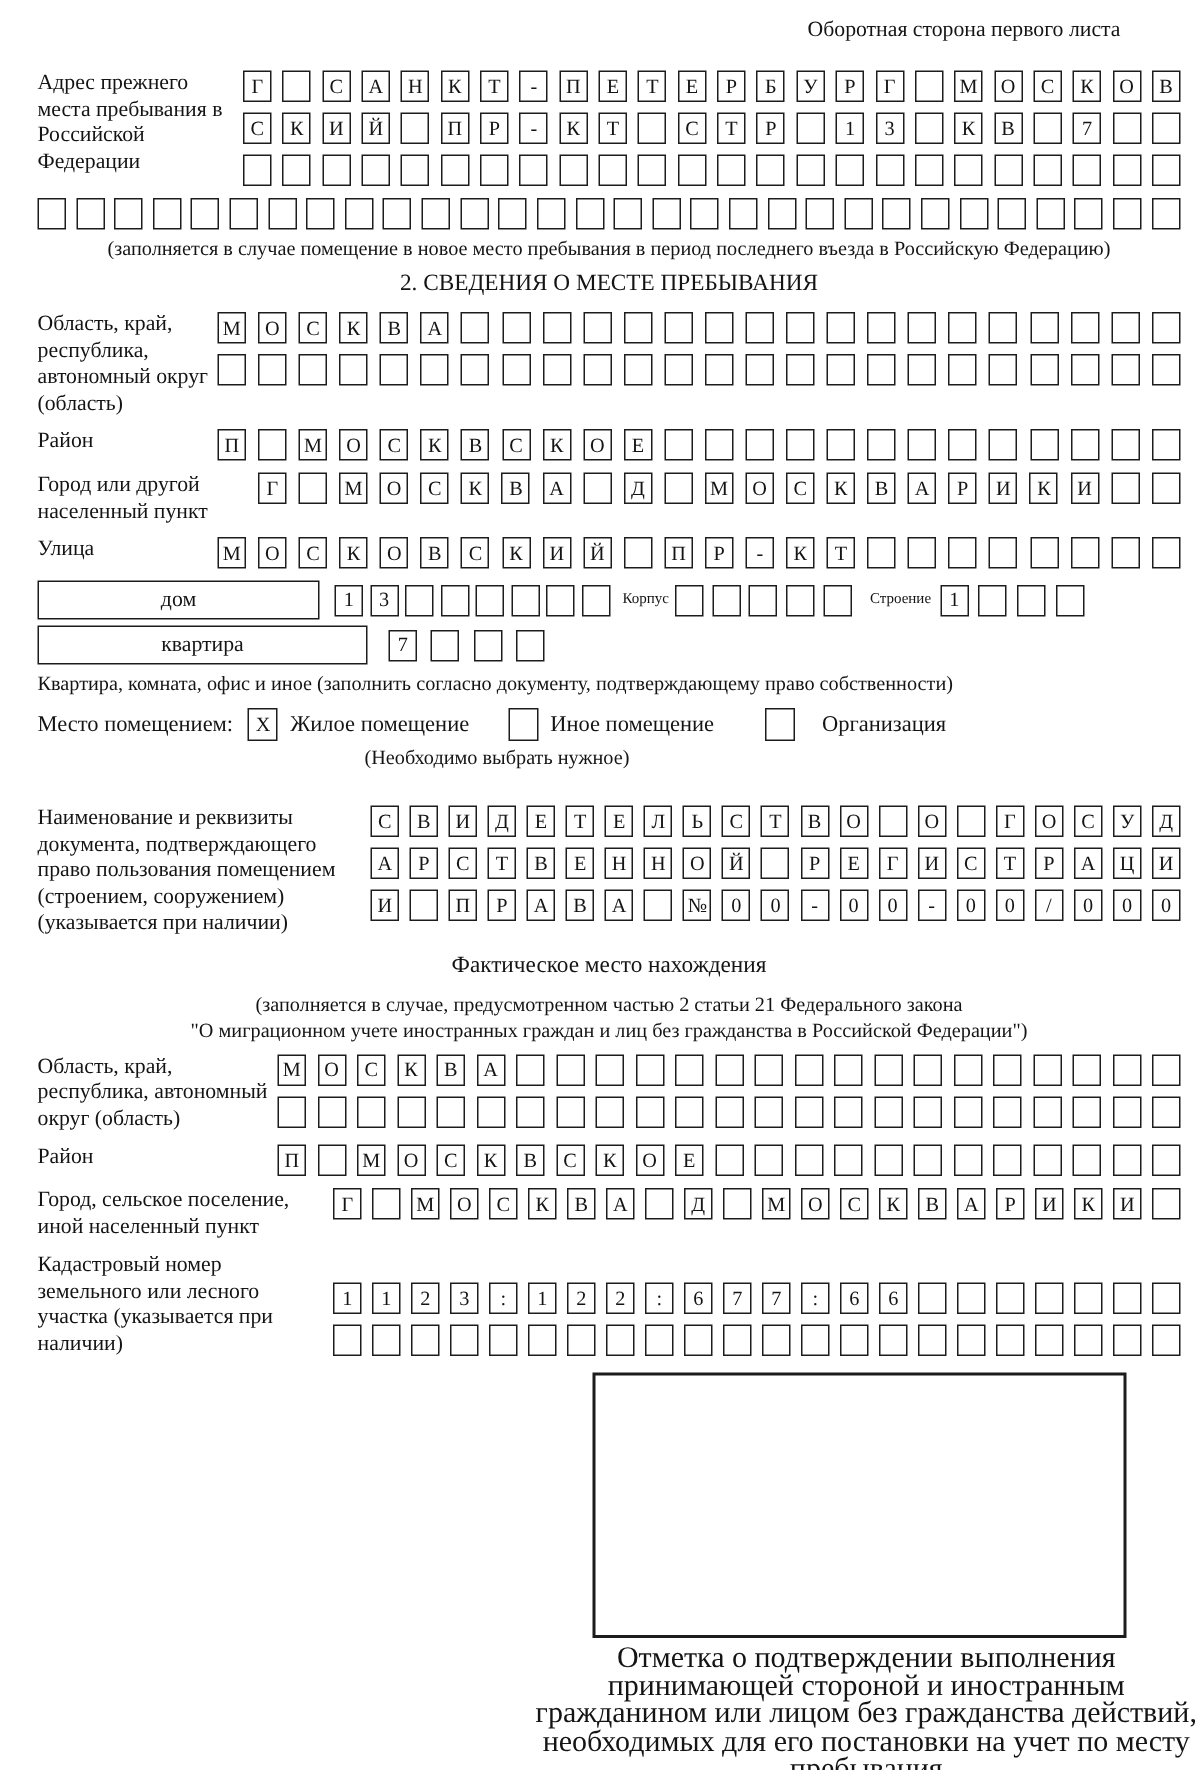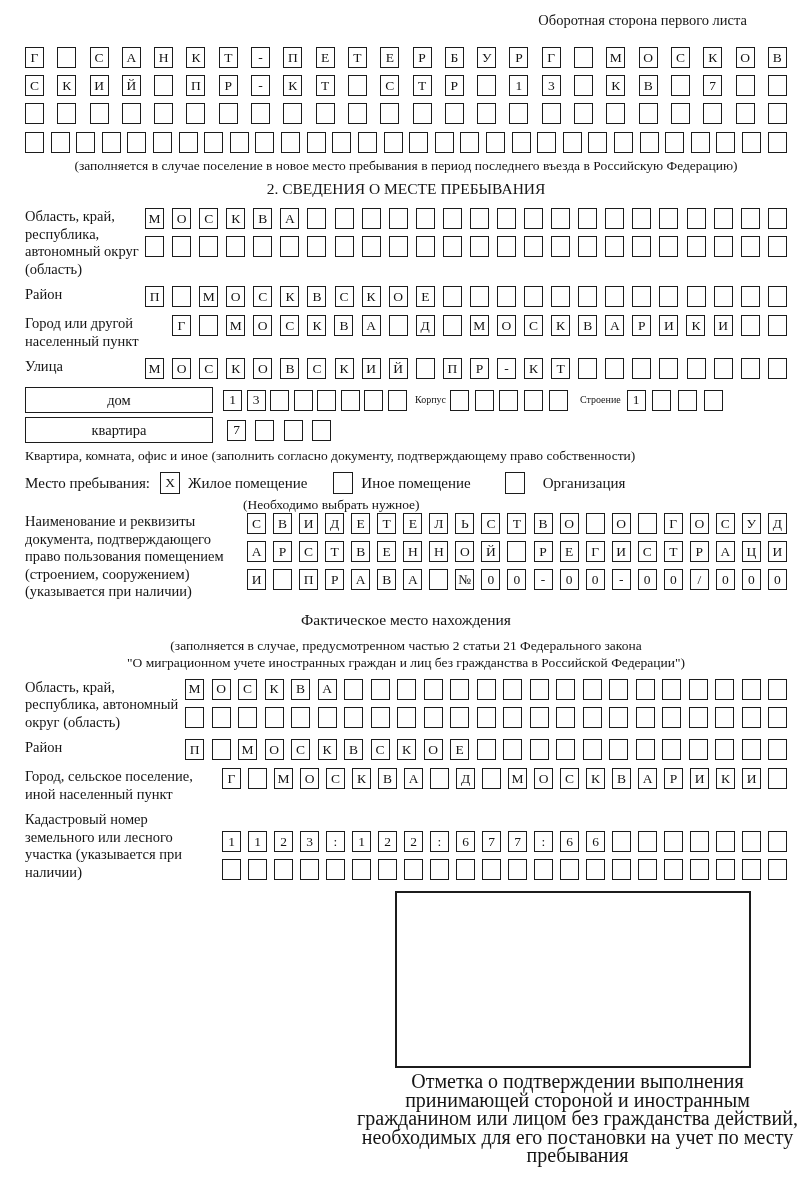--- a/index.html
+++ b/index.html
@@ -62,20 +62,21 @@
   }
 </style>
 </head>
 <body>
 
 <div class="page">
 
   <div class="header-note">Оборотная сторона первого листа</div>
 
   <div class="frow">
+    <div class="lbl w135">Адрес прежнего места пребывания в Российской Федерации</div>
     <div class="rowstack">
       <div class="cells">
           <span class="cell">Г</span>
           <span class="cell"></span>
           <span class="cell">С</span>
           <span class="cell">А</span>
           <span class="cell">Н</span>
           <span class="cell">К</span>
           <span class="cell">Т</span>
           <span class="cell">-</span>
@@ -177,21 +178,21 @@
         <span class="cell"></span>
         <span class="cell"></span>
         <span class="cell"></span>
         <span class="cell"></span>
         <span class="cell"></span>
         <span class="cell"></span>
         <span class="cell"></span>
         <span class="cell"></span>
       </div>
   </div>
-  <div class="note center" style="margin-bottom:6px;">(заполняется в случае поселение в новое место пребывания в период последнего въезда в Российскую Федерацию)</div>
+  <div class="note center" style="margin-bottom:6px;">(заполняется в случае помещение в новое место пребывания в период последнего въезда в Российскую Федерацию)</div>
 
   <div class="sec-title">2. СВЕДЕНИЯ О МЕСТЕ ПРЕБЫВАНИЯ</div>
 
   <div class="frow">
     <div class="lbl w120">Область, край, республика, автономный округ (область)</div>
     <div class="rowstack">
       <div class="cells">
           <span class="cell">М</span>
           <span class="cell">О</span>
           <span class="cell">С</span>
@@ -358,40 +359,40 @@
     <div class="inline-lbl" style="margin-left:12px;">Строение</div>
     <div class="house-cells" style="width:96px; margin-left:6px;">
         <span class="cell">1</span>
         <span class="cell"></span>
         <span class="cell"></span>
         <span class="cell"></span>
       </div>
   </div>
 
   <div class="apt-row">
-    <div class="wordbox" style="width:188px;">квартира</div>
+    <div class="wordbox" style="width:220px;">квартира</div>
     <div class="house-cells" style="width:104px; margin-left:14px;">
         <span class="cell">7</span>
         <span class="cell"></span>
         <span class="cell"></span>
         <span class="cell"></span>
       </div>
   </div>
   <div class="note" style="margin-bottom:8px;">Квартира, комната, офис и иное (заполнить согласно документу, подтверждающему право собственности)</div>
 
   <div class="stay-row">
-    <span class="opt" style="margin-right:2px;">Место пребывания:</span>
+    <span class="opt" style="margin-right:2px;">Место помещением:</span>
     <span class="cbox">X</span>
     <span class="opt">Жилое помещение</span>
     <span class="cbox" style="margin-left:26px;"></span>
     <span class="opt">Иное помещение</span>
     <span class="cbox" style="margin-left:34px; margin-right:18px;"></span>
     <span class="opt">Организация</span>
   </div>
-  <div class="note" style="margin-left:218px; margin-bottom:0;">(Необходимо выбрать нужное)</div>
+  <div class="note" style="margin-left:218px; margin-bottom:24px;">(Необходимо выбрать нужное)</div>
 
   <div class="frow">
     <div class="lbl" style="width:222px;">Наименование и реквизиты документа, подтверждающего право пользования помещением (строением, сооружением) (указывается при наличии)</div>
     <div class="rowstack">
       <div class="cells">
           <span class="cell">С</span>
           <span class="cell">В</span>
           <span class="cell">И</span>
           <span class="cell">Д</span>
           <span class="cell">Е</span>

